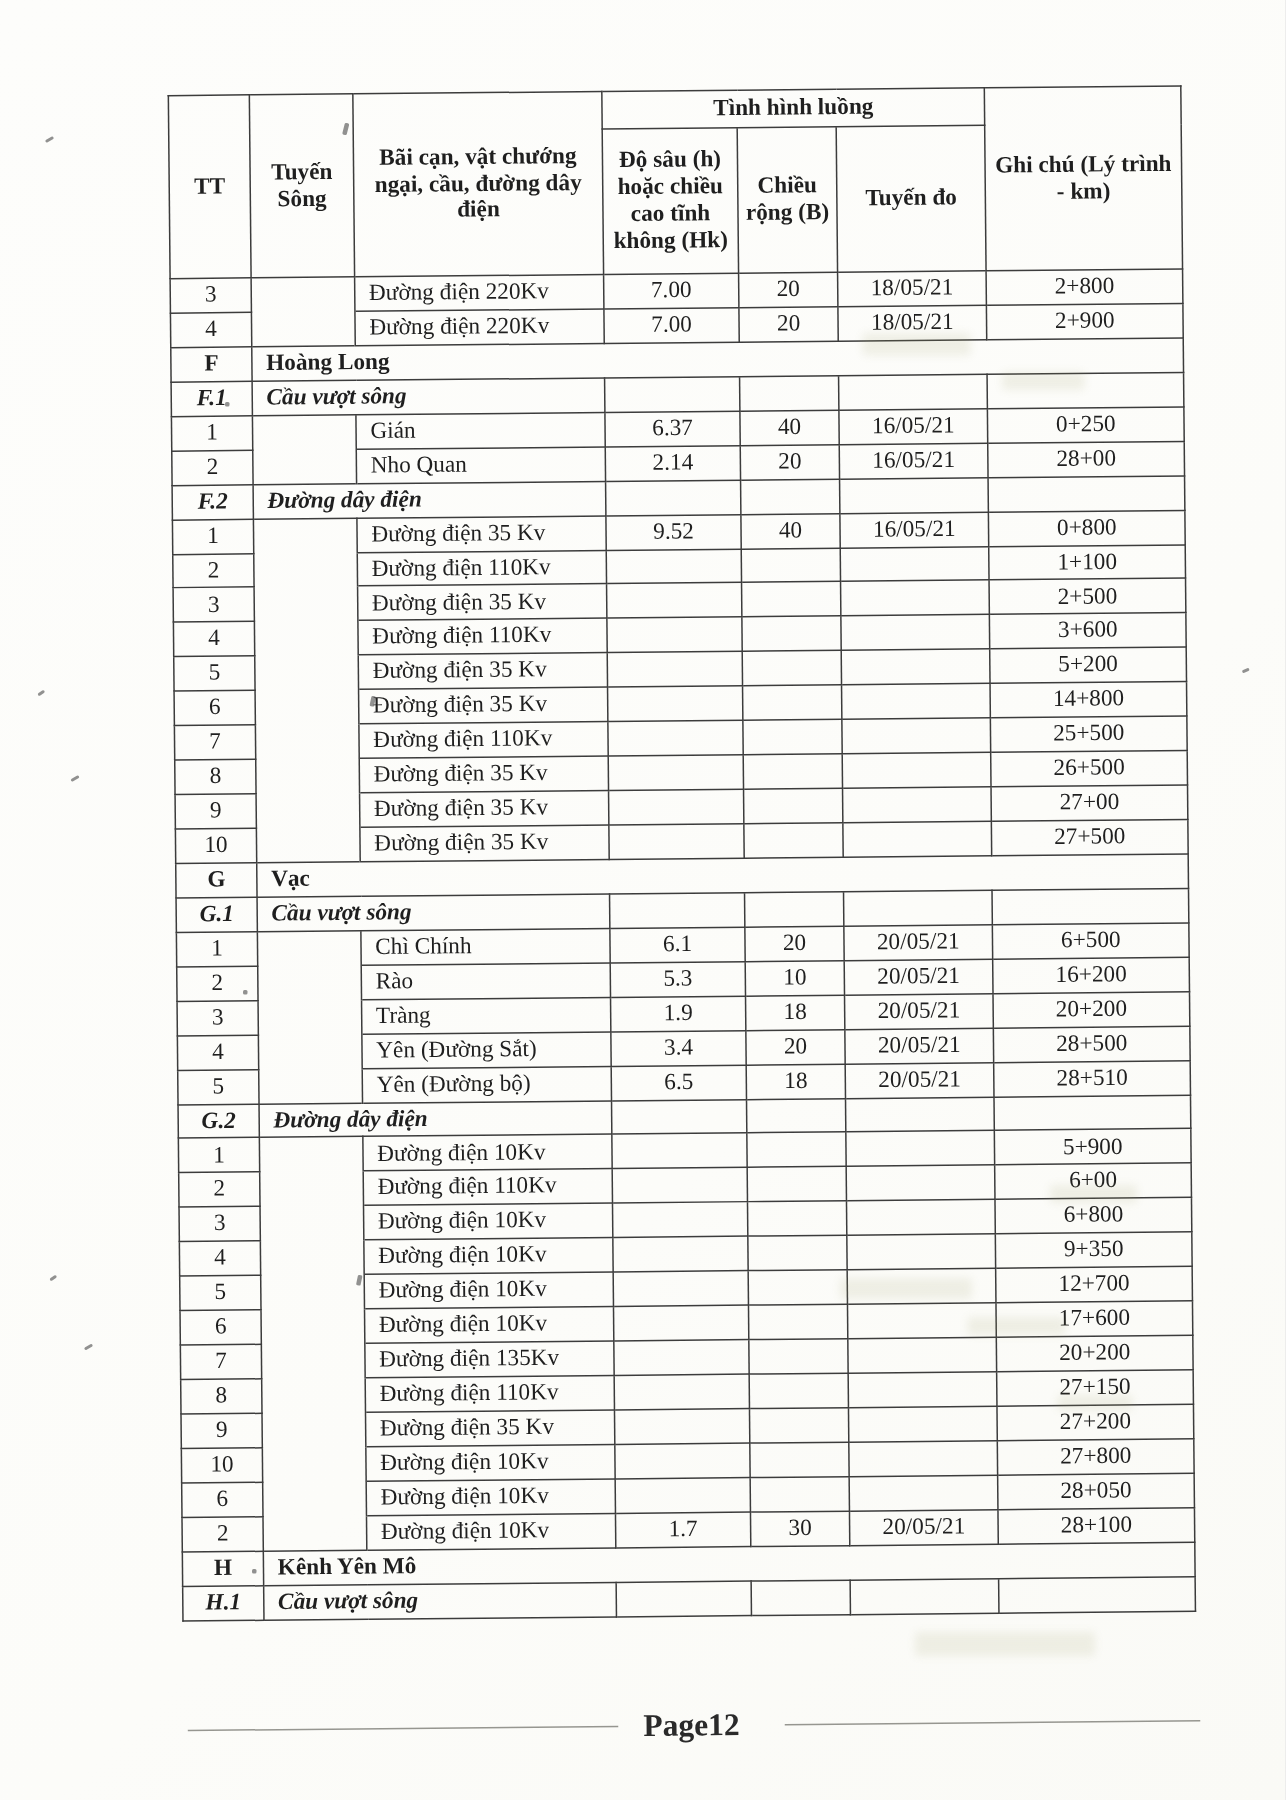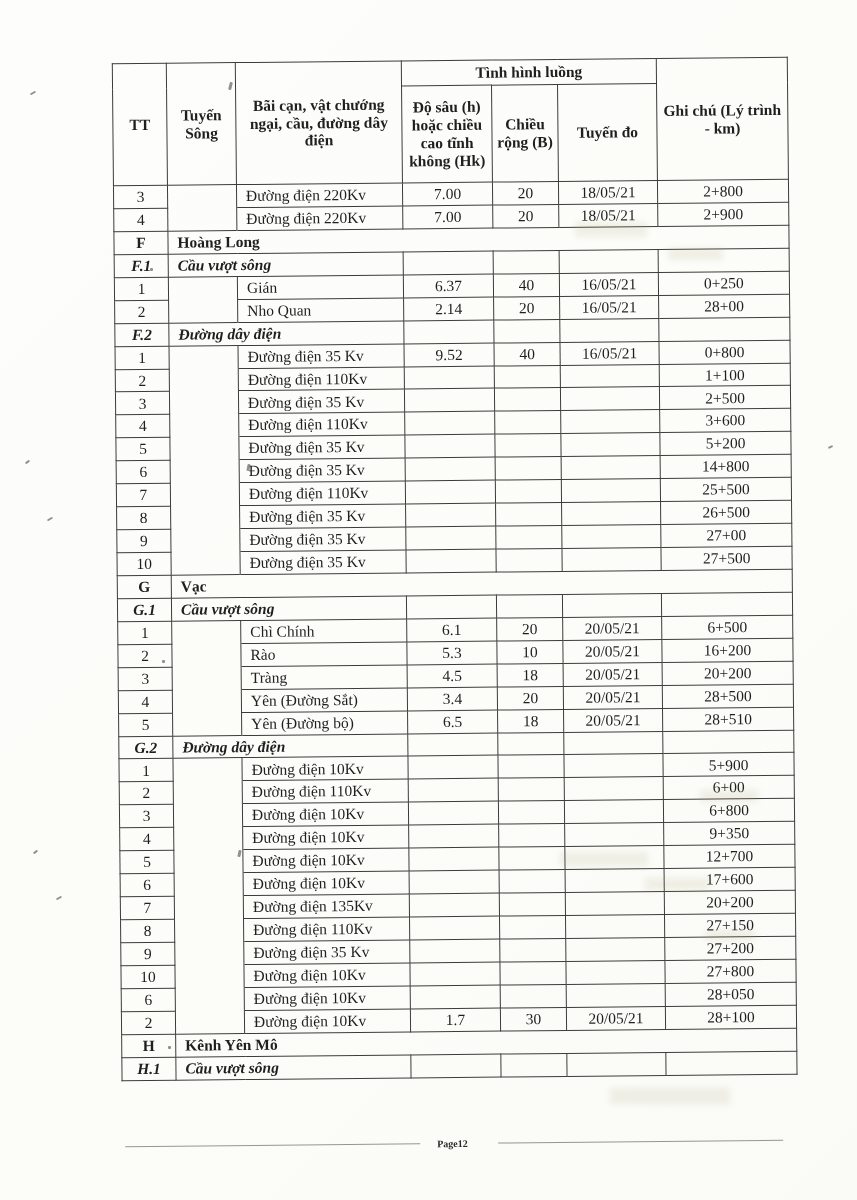--- a/index.html
+++ b/index.html
@@ -45,21 +45,21 @@
   td.c-label{text-align:left;padding-left:9px;white-space:nowrap;}
   .footer{
     display:flex;align-items:center;
     margin-top:60px;
     width:678px;
   }
   .rule{height:0;border-top:1.4px solid #969690;}
   .rule-left{width:295px;margin-left:3px;}
   .rule-right{width:285px;}
   .page-num{
-    font-weight:bold;font-size:10px;color:#2a2a2a;
+    font-weight:bold;font-size:21px;color:#2a2a2a;
     margin-left:17px;margin-right:30px;white-space:nowrap;
   }
   
   .speck{position:absolute;background:#4a4a4a;opacity:.6;border-radius:1px;}
   .ghost{position:absolute;background:#9a9a63;opacity:.13;filter:blur(3px);border-radius:2px;}
 </style>
 </head>
 <body>
 
 <div class="page">
@@ -263,21 +263,21 @@
             <td class="c-name">Rào</td>
             <td class="c-val">5.3</td>
             <td class="c-val">10</td>
             <td class="c-val">20/05/21</td>
             <td class="c-val">16+200</td>
           </tr>
           <tr>
             <td class="c-tt">3</td>
             <td class="c-river"></td>
             <td class="c-name">Tràng</td>
-            <td class="c-val">4.5</td>
+            <td class="c-val">1.9</td>
             <td class="c-val">18</td>
             <td class="c-val">20/05/21</td>
             <td class="c-val">20+200</td>
           </tr>
           <tr>
             <td class="c-tt">4</td>
             <td class="c-river"></td>
             <td class="c-name">Yên (Đường Sắt)</td>
             <td class="c-val">3.4</td>
             <td class="c-val">20</td>

